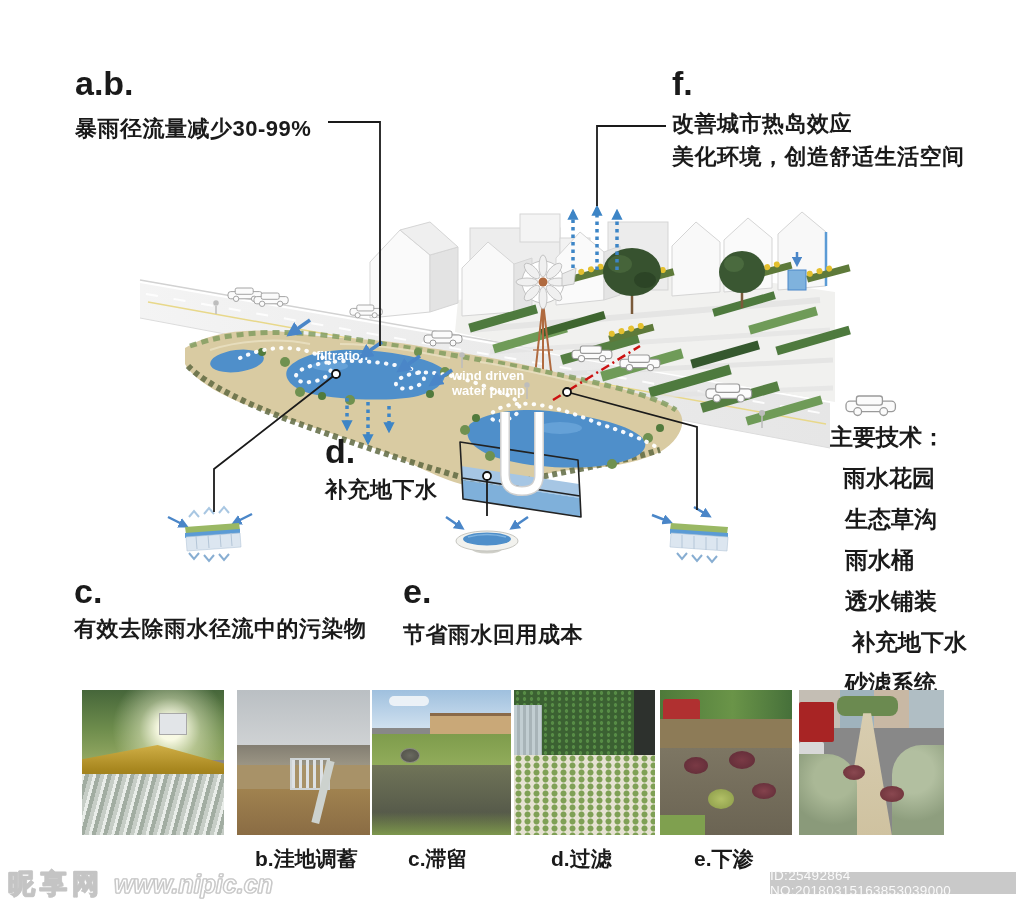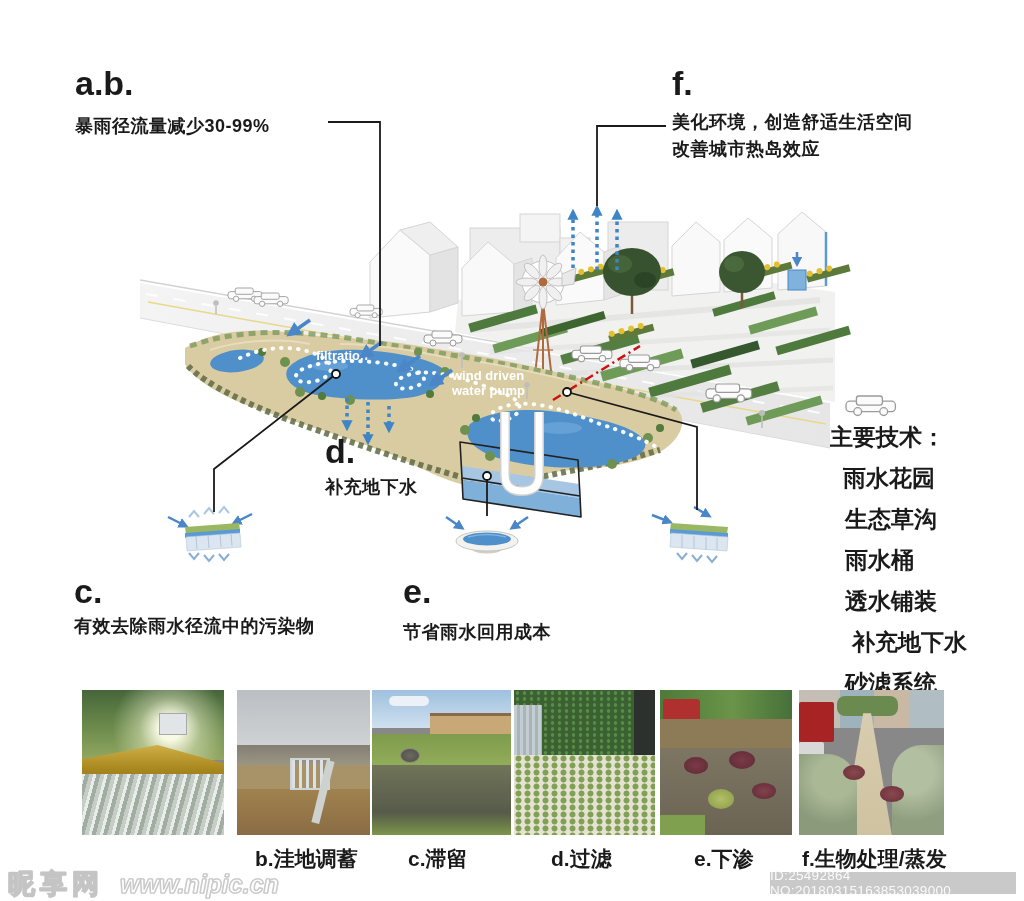--- a/index.html
+++ b/index.html
@@ -1,28 +1,28 @@
 <!DOCTYPE html>
 <html><head>
 <meta charset="utf-8">
 <style>
   html,body{margin:0;padding:0;background:#fff;}
   #canvas{position:relative;width:1024px;height:901px;background:#fff;overflow:hidden;
           font-family:"Liberation Sans","DejaVu Sans",sans-serif;color:#1a1a1a;}
   .abs{position:absolute;}
   .blk{font-weight:700;line-height:1.25;}
   .tag{font-size:34px;font-weight:700;}
-  .ln{font-size:18px;font-weight:700;letter-spacing:.5px;white-space:nowrap;}
+  .ln{font-size:22px;font-weight:700;letter-spacing:.5px;white-space:nowrap;}
   .tech-title{font-size:23px;font-weight:700;}
   .tech-item{font-size:23px;font-weight:700;display:block;margin-top:10px;white-space:nowrap;}
   .caption{font-size:21px;font-weight:700;white-space:nowrap;}
   .photo{position:absolute;top:690px;height:145px;overflow:hidden;background:#888;}
   .layer{position:absolute;}
   
-  .wm{position:absolute;left:8px;top:866px;display:flex;align-items:center;gap:16px;}
+  .wm{position:absolute;left:8px;top:866px;display:flex;align-items:center;gap:10px;}
   .wm-site{font-size:27px;font-weight:900;color:#fff;letter-spacing:5px;
            -webkit-text-stroke:1.3px #c4c4c4;
            text-shadow:0 0 1px #cfcfcf,1px 0 0 #d8d8d8,-1px 0 0 #d8d8d8,0 1px 0 #d8d8d8,0 -1px 0 #d8d8d8;}
   .wm-url{font-size:25px;font-weight:800;font-style:italic;color:#fff;
           -webkit-text-stroke:1.2px #c8c8c8;
           text-shadow:0 0 1px #d2d2d2,1px 0 0 #dcdcdc,-1px 0 0 #dcdcdc,0 1px 0 #dcdcdc,0 -1px 0 #dcdcdc;}
   .idbar{position:absolute;left:770px;top:872px;width:246px;height:22px;background:#c9c9c9;
          display:flex;align-items:center;justify-content:center;
          font-size:13.5px;color:#fafafa;letter-spacing:.3px;}
 </style>
@@ -362,22 +362,22 @@
     </g>
   </svg>
 
   <div class="abs blk" style="left:75px;top:62px">
     <div class="tag">a.b.</div>
     <div class="ln" style="margin-top:10px">暴雨径流量减少30-99%</div>
   </div>
 
   <div class="abs blk" style="left:672px;top:62px">
     <div class="tag">f.</div>
+    <div class="ln" style="margin-top:5px">改善城市热岛效应</div>
     <div class="ln" style="margin-top:6px">美化环境，创造舒适生活空间</div>
-    <div class="ln" style="margin-top:5px">改善城市热岛效应</div>
   </div>
 
   <div class="abs blk" style="left:325px;top:430px">
     <div class="tag">d.</div>
     <div class="ln" style="margin-top:3px">补充地下水</div>
   </div>
 
   <div class="abs blk" style="left:74px;top:570px">
     <div class="tag">c.</div>
     <div class="ln" style="margin-top:2px">有效去除雨水径流中的污染物</div>
@@ -454,21 +454,20 @@
     <div class="layer" style="left:0;bottom:0;width:40%;height:56%;background:radial-gradient(circle at 60% 30%,#aab896 0 30%,#8a9a7a 70%);border-top-right-radius:30px"></div>
     <div class="layer" style="right:0;bottom:0;width:36%;height:62%;background:radial-gradient(circle at 40% 30%,#b2bfa0 0 30%,#8e9e7e 70%);border-top-left-radius:30px"></div>
     <div class="layer" style="left:30%;top:52%;width:22px;height:15px;background:radial-gradient(#8a4850,#6a3038);border-radius:50%"></div>
     <div class="layer" style="left:56%;top:66%;width:24px;height:16px;background:radial-gradient(#8a4850,#6a3038);border-radius:50%"></div>
   </div>
 
   <div class="abs caption" style="left:255px;top:845px">b.洼地调蓄</div>
   <div class="abs caption" style="left:408px;top:845px">c.滞留</div>
   <div class="abs caption" style="left:551px;top:845px">d.过滤</div>
   <div class="abs caption" style="left:694px;top:845px">e.下渗</div>
-  <div class="abs caption" style="left:802px;top:845px">f.生物处理/蒸发</div>
 
   <div class="wm">
     <span class="wm-site">昵享网</span>
     <span class="wm-url">www.nipic.cn</span>
   </div>
   <div class="idbar">ID:25492864 NO:20180315163853039000</div>
 
 </div>
 
 </body></html>

